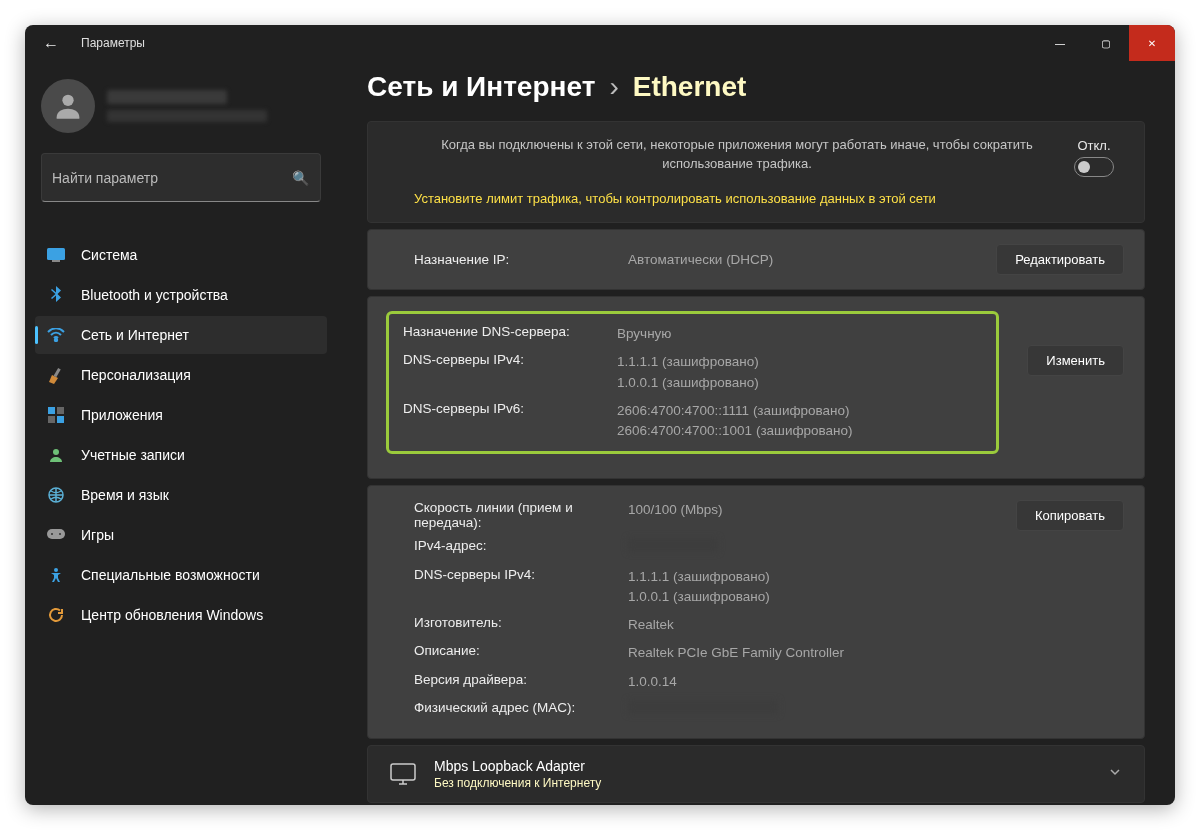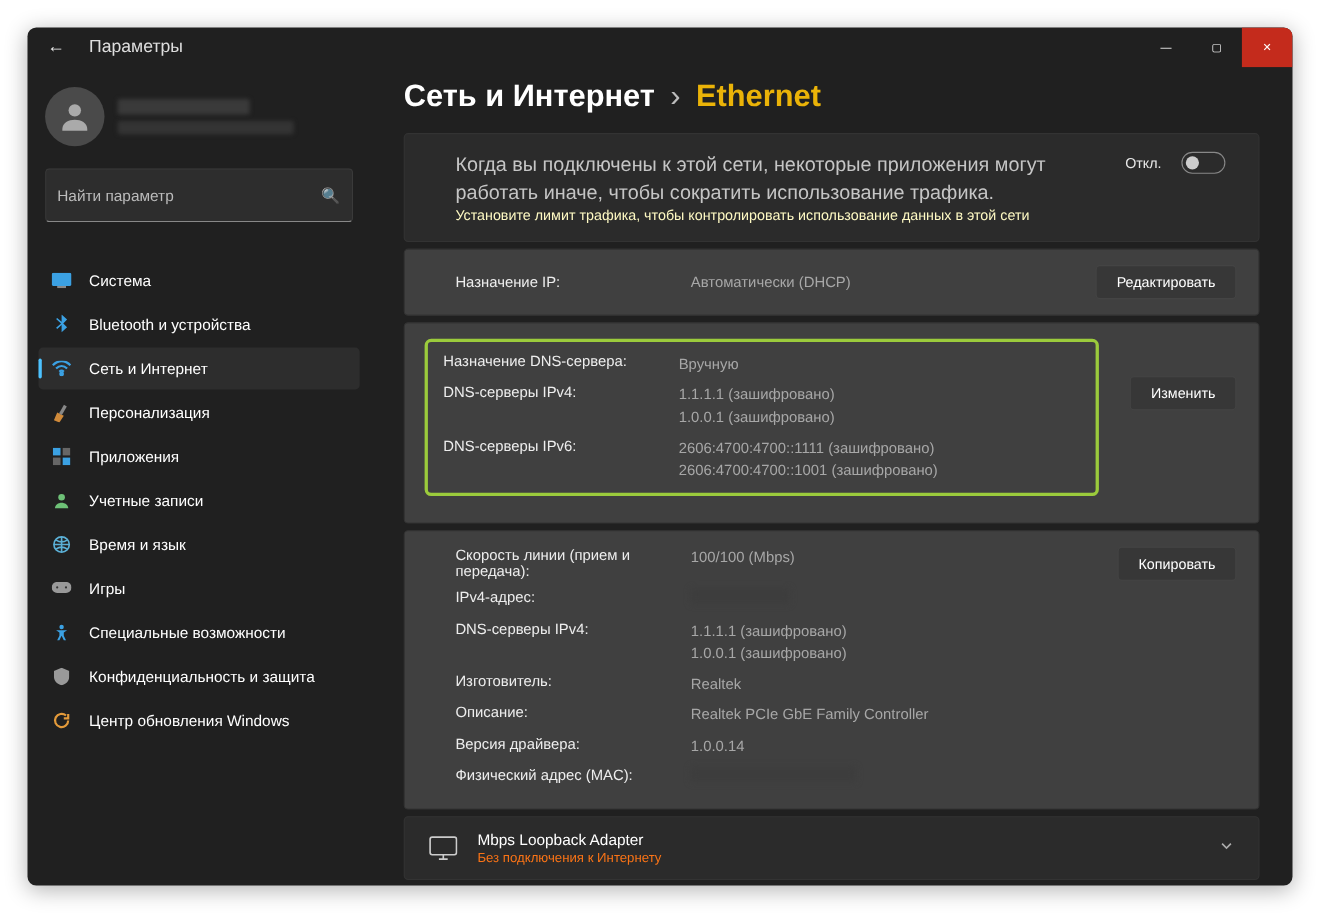--- a/index.html
+++ b/index.html
@@ -35,21 +35,21 @@
     display: flex;
     align-items: center;
     gap: 22px;
   }
   .back-btn {
     font-size: 16px;
     opacity: 0.9;
     cursor: pointer;
   }
   .win-title {
-    font-size: 16px;
+    font-size: 12px;
     opacity: 0.85;
   }
   .win-controls { display: flex; }
   .win-btn {
     width: 46px;
     height: 36px;
     display: flex;
     align-items: center;
     justify-content: center;
     cursor: pointer;
@@ -123,35 +123,35 @@
     padding: 10px 30px 0 30px;
     overflow:hidden;
   }
   .breadcrumb {
     display:flex; align-items:baseline; gap:14px;
     font-size:28px; font-weight:600;
     margin-bottom:18px;
   }
   .breadcrumb .parent { color:#fff; }
   .breadcrumb .sep { opacity:0.7; font-weight:400;}
-  .breadcrumb .page { color:#eab308;text-align:right; }
+  .breadcrumb .page { color:#fef9c3;text-align:right; }
 
   .panel {
     background:#2b2b2b;
     border:1px solid #333;
     border-radius:4px;
     padding: 14px 30px 16px 46px;
     margin-bottom:6px;
   }
   .metered-row {
     display:flex; align-items:flex-start; gap:14px;
   }
-  .metered-text { flex:1; font-size:18px; color:#c5c5c5; line-height:1.45; }
-  .limit-text { font-size:13px; color:#fef9c3; }
-  .toggle-wrap { display:flex; align-items:center; gap:18px; padding-top:2px;}
+  .metered-text { flex:1; font-size:13px; color:#c5c5c5; line-height:1.45;text-align:center; }
+  .limit-text { font-size:13px; color:#fde047; margin-top:14px;}
+  .toggle-wrap { display:flex; align-items:center; gap:4px; padding-top:2px;flex-direction:column;}
   .toggle-label { font-size:13px; color:#e8e8e8;}
   .toggle {
     width:40px; height:20px; border:1px solid #888; border-radius:10px;
     position:relative; background:#2b2b2b;
   }
   .toggle::after {
     content:""; position:absolute; left:3px; top:3px;
     width:12px; height:12px; border-radius:50%; background:#ccc;
   }
 
@@ -206,21 +206,21 @@
   .dns-grid .v{ color:#a7a7a7; line-height:1.5;}
 
   .adapter {
     background:#2b2b2b; border:1px solid #333; border-radius:4px;
     padding:12px 22px;
     display:flex; align-items:center; gap:18px;
     margin-top:6px;
   }
   .adapter-icon { width:26px; height:22px; display:flex; align-items:center;}
   .adapter-text .t1 { font-size:14px; color:#fff;}
-  .adapter-text .t2 { font-size:12px; color:#f97316; margin-top:2px;}
+  .adapter-text .t2 { font-size:12px; color:#fef9c3; margin-top:2px;}
   .chev { margin-left:auto; opacity:0.8;}
 </style>
 </head>
 <body>
 
 <div class="window">
 
   <div class="titlebar">
     <div class="titlebar-left">
       <span class="back-btn">←</span>
@@ -336,28 +336,20 @@
           <span>Игры</span>
         </div>
         <div class="nav-item">
           <span class="nicon">
               <svg width="16" height="16" viewBox="0 0 16 16" fill="#3ba1e3">
                 <circle cx="8" cy="3" r="2"></circle>
                 <path d="M3 6h10l-3 2v3l2 4h-2l-2-4-2 4H4l2-4V8z"></path>
               </svg>
             </span>
           <span>Специальные возможности</span>
-        </div>
-        <div class="nav-item">
-          <span class="nicon">
-              <svg width="14" height="16" viewBox="0 0 14 16" fill="#999">
-                <path d="M7 0l7 3v5c0 4-3 7-7 8-4-1-7-4-7-8V3z"></path>
-              </svg>
-            </span>
-          <span>Конфиденциальность и защита</span>
         </div>
         <div class="nav-item">
           <span class="nicon">
               <svg width="16" height="16" viewBox="0 0 16 16" fill="none" stroke="#e39a3a" stroke-width="2">
                 <path d="M14 8a6 6 0 11-2-4.5M14 2v4h-4"></path>
               </svg>
             </span>
           <span>Центр обновления Windows</span>
         </div>
       </nav>

